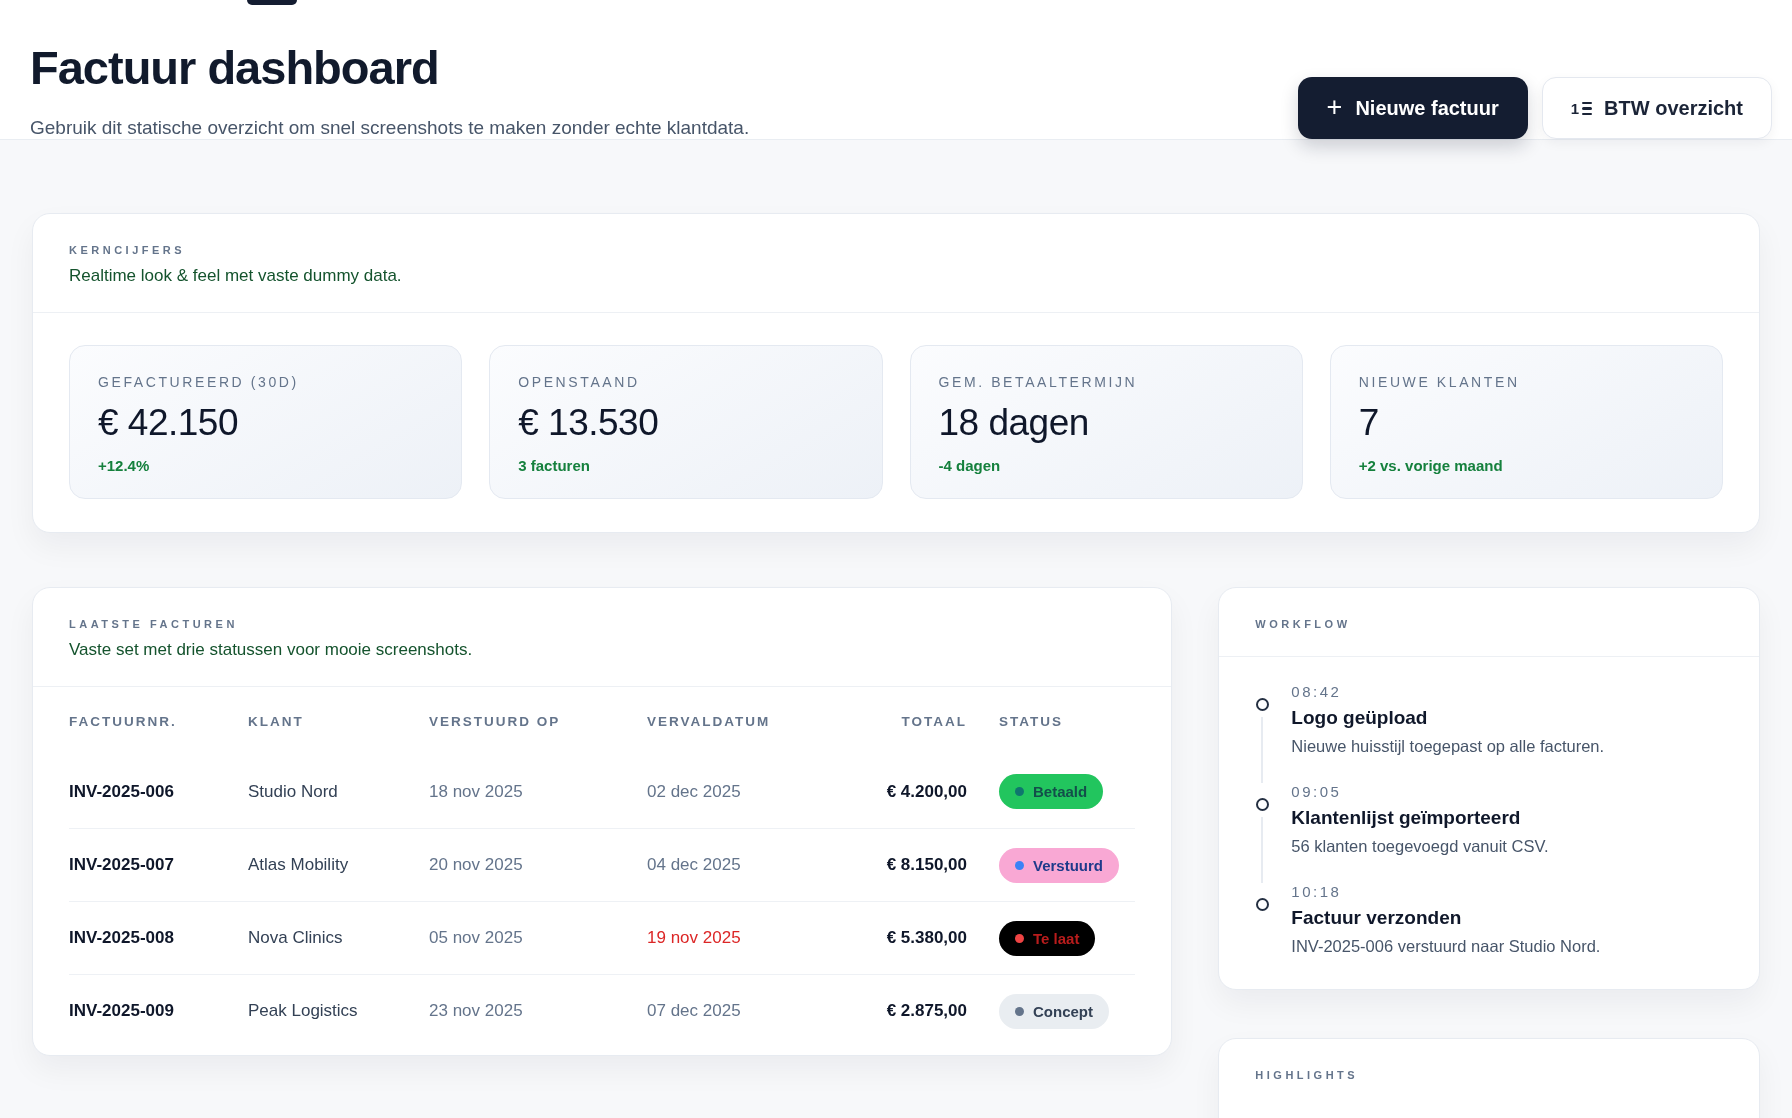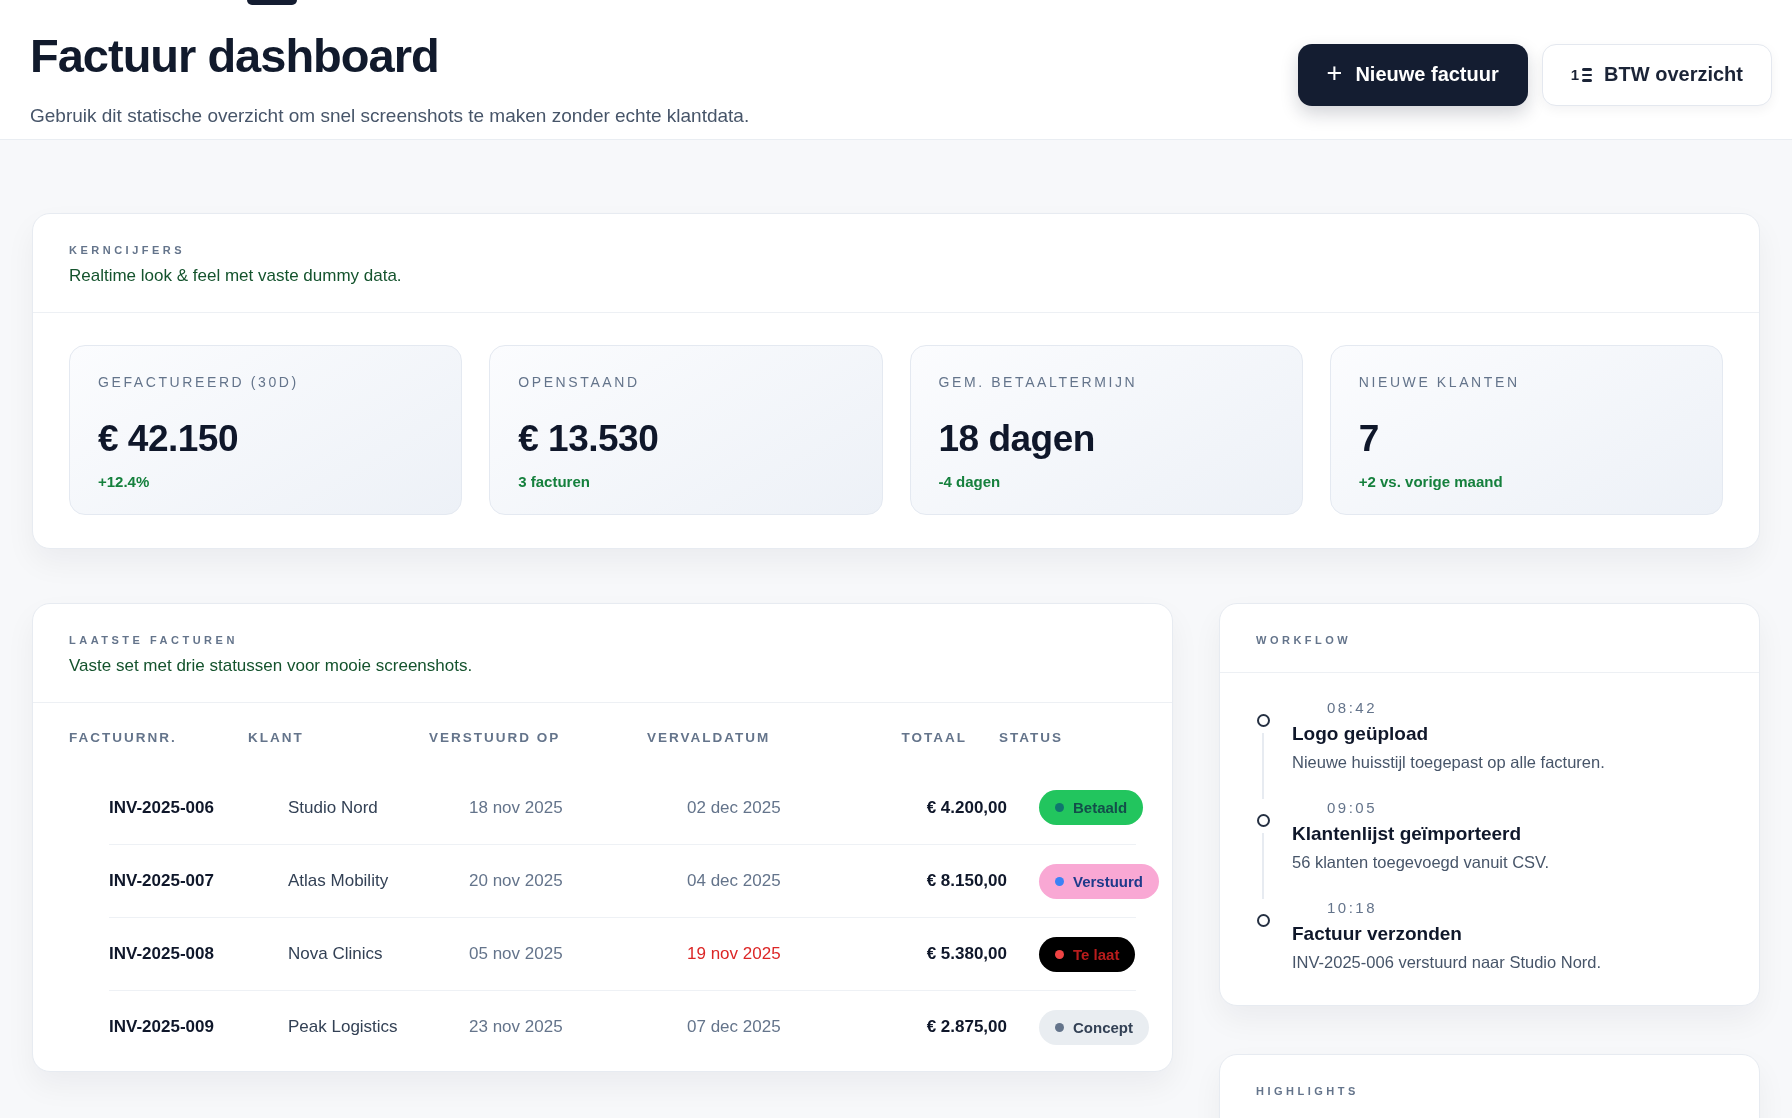--- a/index.html
+++ b/index.html
@@ -12,21 +12,21 @@
     position:relative;
   }
   
   .topbar {
     background:#ffffff;
     border-bottom:1px solid #e9edf2;
     height:140px;
     padding:10px 20px 0 30px;
     display:flex;
     justify-content:space-between;
-    align-items:center;
+    align-items:flex-end;
   }
   .top-fragment {
     position:absolute; left:247px; top:0; width:50px; height:5px;
     background:#141d31; border-radius:0 0 6px 6px; z-index:5;
   }
   .page-title {
     font-size:47px; font-weight:700; letter-spacing:-1px; color:#111a2c;
     margin-top:5px;
   }
   .page-subtitle {
@@ -56,35 +56,35 @@
     font-size:11px; letter-spacing:3.5px; color:#64748b; font-weight:700;
   }
   .card-sub { margin-top:10px; font-size:17px; color:#14532d; }
   
   .kpi-body { padding:32px 36px 33px 36px; display:grid; grid-template-columns:repeat(4,1fr); gap:27px; }
   .stat-card {
     border:1px solid #e4e9f1; border-radius:16px; padding:28px 28px 24px 28px;
     background:linear-gradient(150deg,#fbfcfe 0%,#edf1f7 100%);
   }
   .stat-label { font-size:14px; letter-spacing:2.6px; color:#64748b; font-weight:400; }
-  .stat-value { margin-top:28px; font-size:37px; font-weight:700; color:#0f172a; letter-spacing:-0.5px; }
+  .stat-value { margin-top:12px; font-size:37px; font-weight:400; color:#0f172a; letter-spacing:-0.5px; }
   .stat-delta { margin-top:13px; font-size:15px; font-weight:700; color:#15803d; }
   
   .cols { display:flex; gap:46px; margin-top:54px; align-items:flex-start; }
   .invoice-card { width:1141px; }
   .right-col { width:542px; display:flex; flex-direction:column; gap:48px; }
   
   .inv-table { padding:0 36px 8px 36px; }
   .inv-row {
     display:grid;
     grid-template-columns:179px 181px 218px 160px 160px auto;
     align-items:center; height:73px;
   }
   .inv-row--head { height:68px; }
-  .inv-row + .inv-row { border-top:1px solid #eef1f5;margin-left:40px; }
+  .inv-row + .inv-row { border-top:1px solid #eef1f5; }
   .inv-row--head + .inv-row { border-top:none; }
   .th { font-size:13.5px; font-weight:700; letter-spacing:2px; color:#64748b; }
   .c-right { text-align:right; }
   .c-status { padding-left:32px; }
   .cell-nr { font-size:17px; font-weight:700; color:#0f172a; }
   .cell-klant { font-size:17px; color:#334155; }
   .cell-date { font-size:17px; color:#64748b; }
   .cell-date--overdue { color:#dc2626; }
   .cell-total { font-size:17px; font-weight:700; color:#0f172a; }
   .pill {
@@ -104,21 +104,21 @@
   .wf-steps { padding:26px 36px 6px 36px; }
   .wf-step { display:flex; gap:22px; }
   .wf-marker { display:flex; flex-direction:column; align-items:center; width:14px; }
   .wf-circle {
     width:13px; height:13px; border:2.5px solid #253042; border-radius:50%;
     background:#ffffff; margin-top:15px; flex:none;
   }
   .wf-line { width:2px; flex:1; background:#e7ebf1; margin-top:6px; }
   .wf-step:last-child .wf-line { display:none; }
   .wf-body { padding-bottom:27px; }
-  .wf-time { font-size:15px; letter-spacing:2.5px; color:#64748b;margin-left:35px; }
+  .wf-time { font-size:15px; letter-spacing:2.5px; color:#64748b; }
   .wf-title { margin-top:7px; font-size:19px; font-weight:700; color:#0f172a; }
   .wf-desc { margin-top:8px; font-size:16.5px; color:#475569; }
   
   .highlights-card { height:160px; padding:30px 36px; }
 </style>
 </head>
 <body>
 
 <div class="top-fragment"></div>
 

